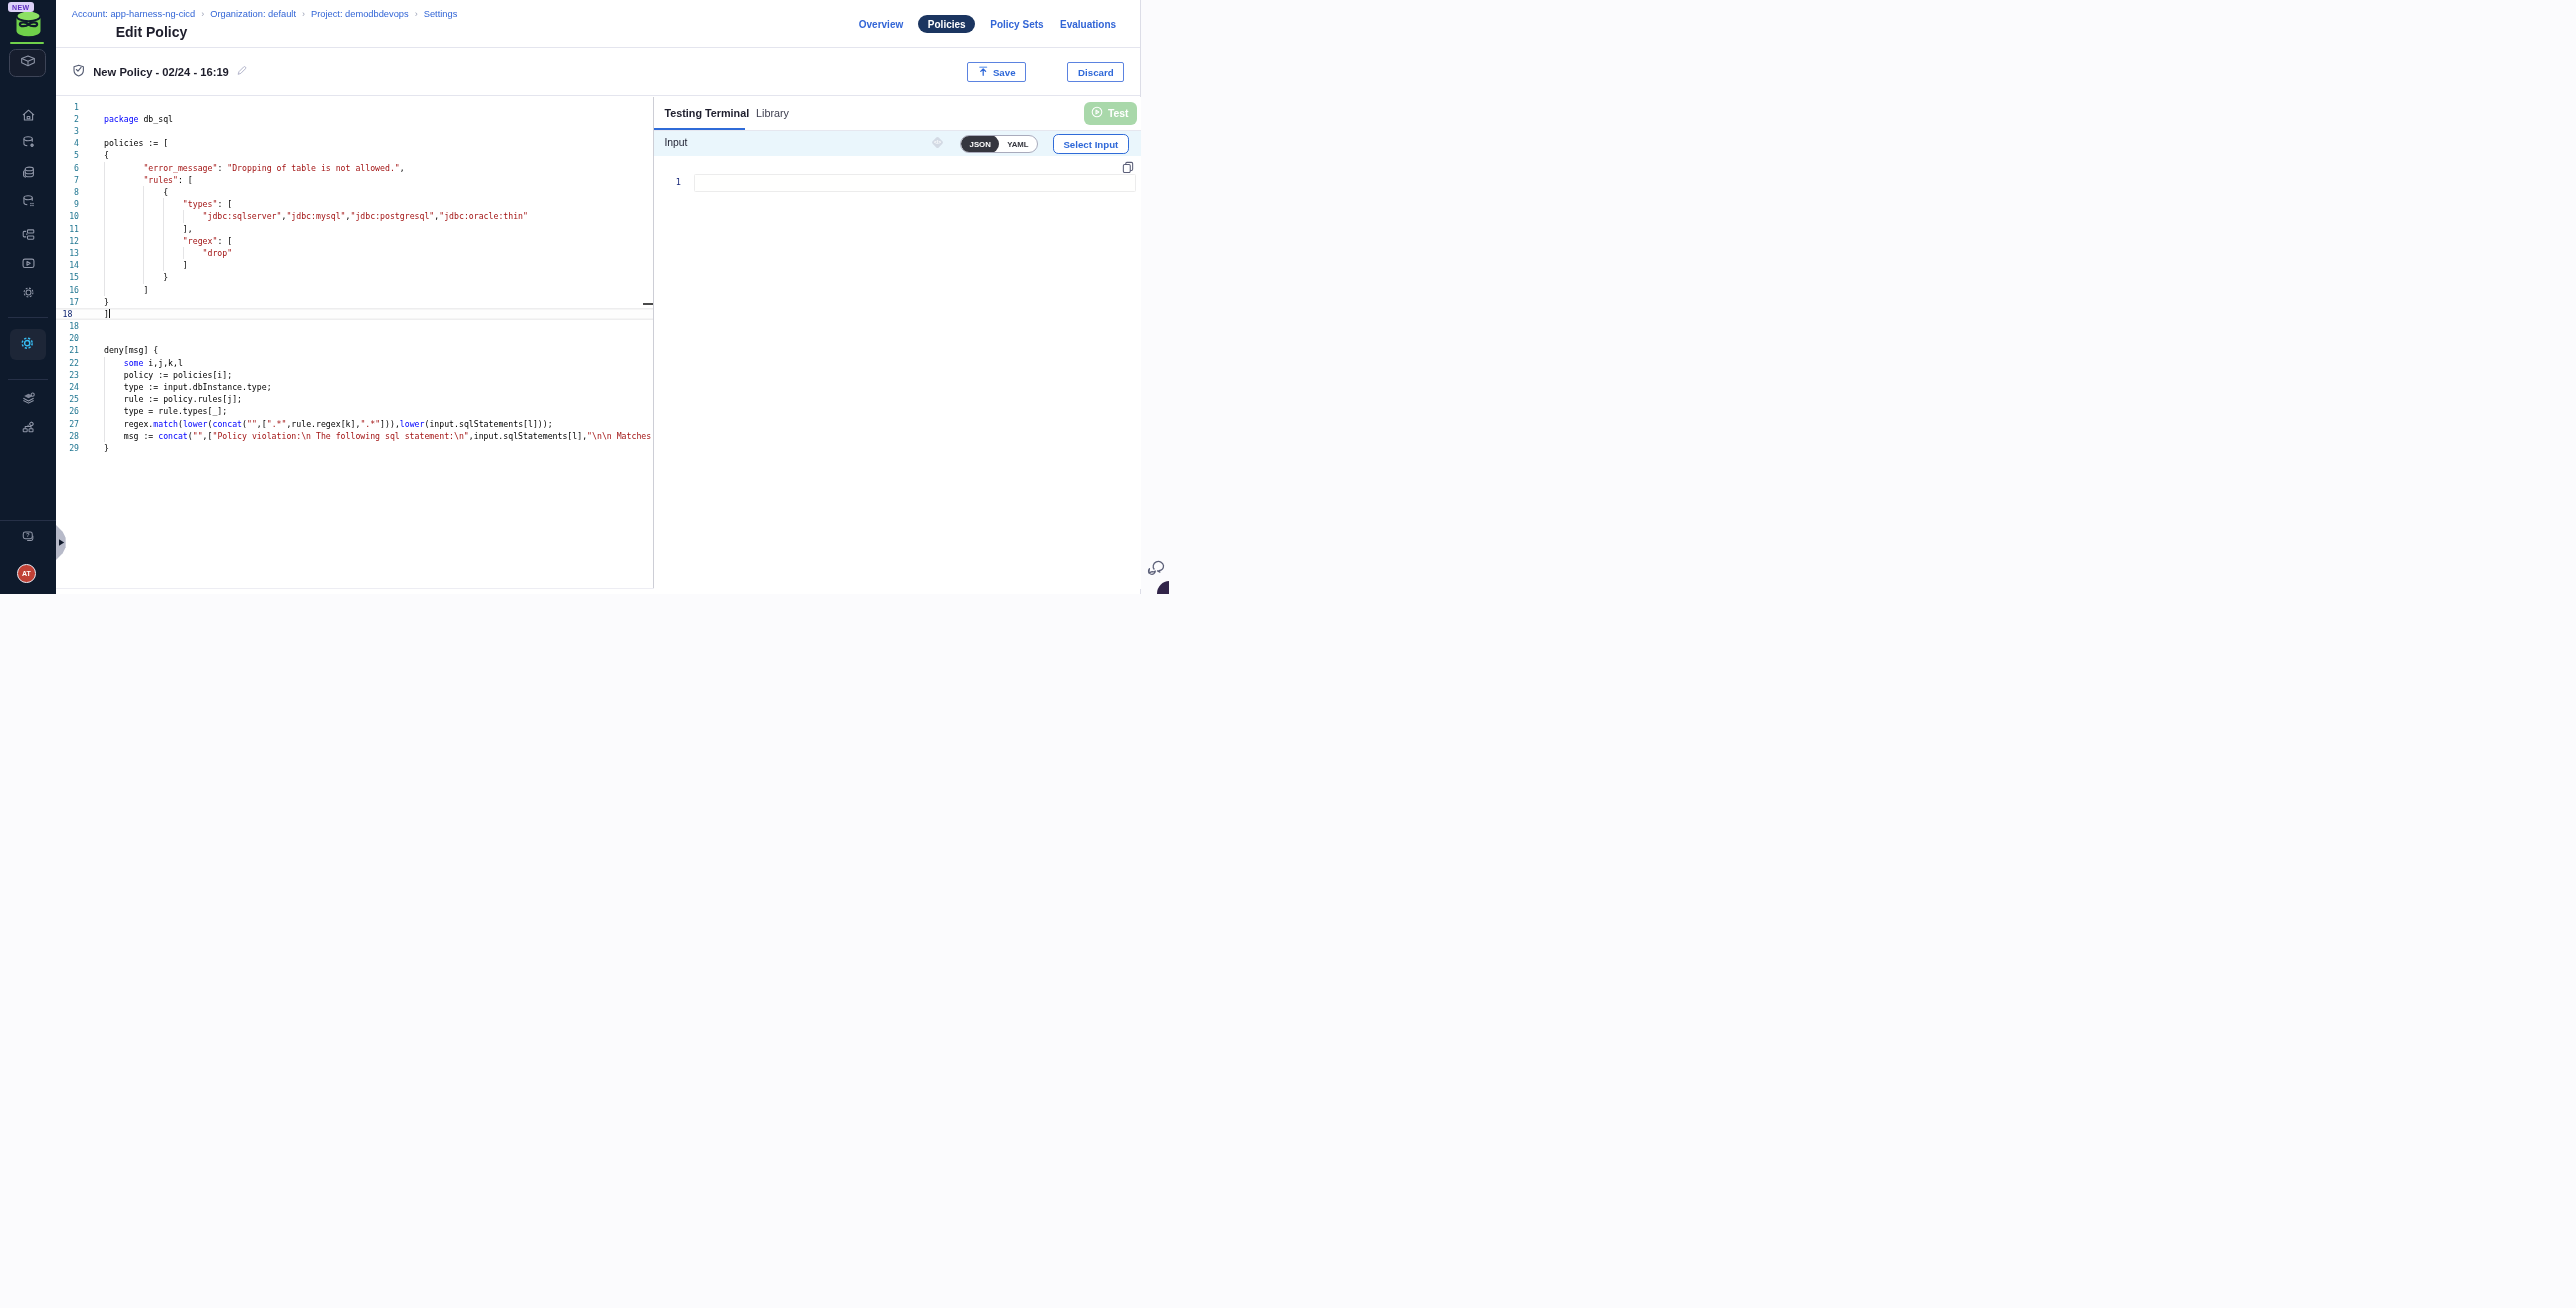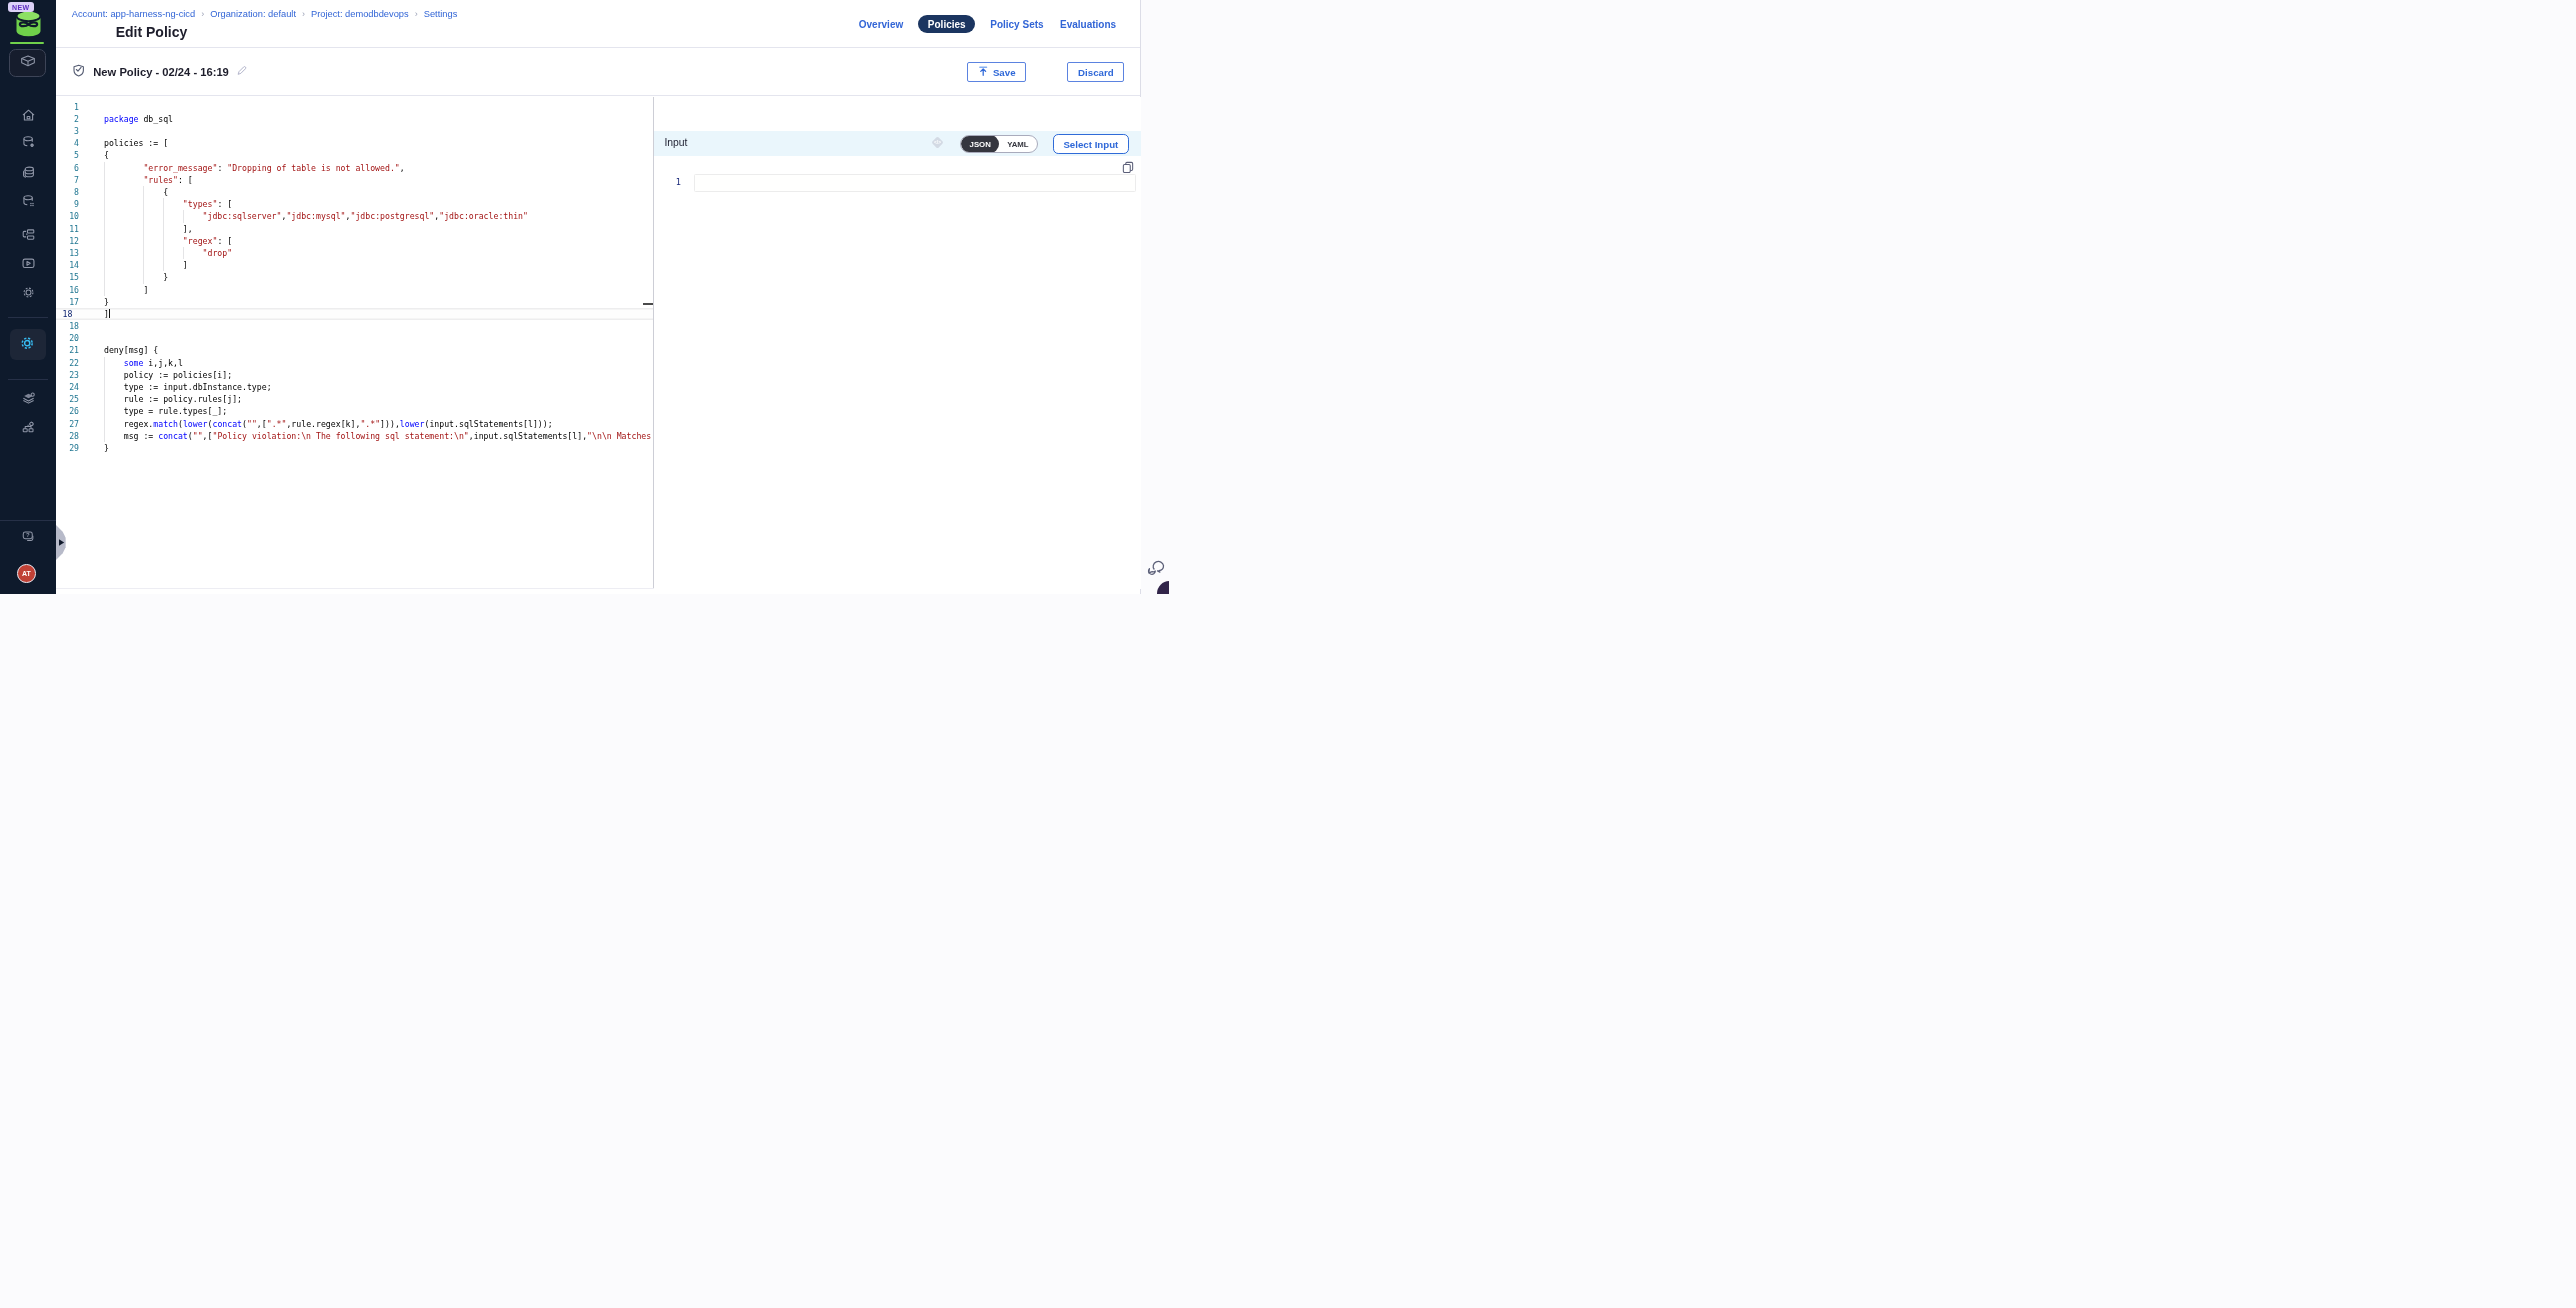--- a/index.html
+++ b/index.html
@@ -387,20 +387,34 @@
         <div class="code-line">
           <span class="gut">29</span>
           <span class="body"><span class="tok-pl">}</span></span>
         </div>
       </div>
     <div class="ov-dash"></div>
     <div class="v-divider"></div>
     <div class="card-bottom"></div>
 
     <section class="panel">
+      <div class="panel-hdr">
+        <span class="ptab1">Testing Terminal</span>
+        <span class="ptab2">Library</span>
+        <div class="ptab-underline"></div>
+        <button class="test-btn">
+          <span>
+            <svg width="12" height="12" viewBox="0 0 16 16" fill="none" stroke="#fff" stroke-width="1.4" stroke-linejoin="round">
+              <circle cx="8" cy="8" r="6.4"></circle>
+                <path d="M6.7 5.5 L10.4 8 L6.7 10.5 Z"></path>
+            </svg>
+          </span>
+          <span>Test</span>
+        </button>
+      </div>
 
       <div class="input-row">
         <span class="input-label">Input</span>
         <div class="input-right">
           <span>
             <svg width="15" height="15" viewBox="0 0 20 20">
               <rect x="4.2" y="4.2" width="11.6" height="11.6" rx="2.4" transform="rotate(45 10 10)" fill="#d3dae4"></rect>
               <text x="10" y="12.6" text-anchor="middle" font-size="6.5" font-weight="bold" fill="#fff" font-family="Liberation Sans, sans-serif">&lt;/&gt;</text>
             </svg>
           </span>

